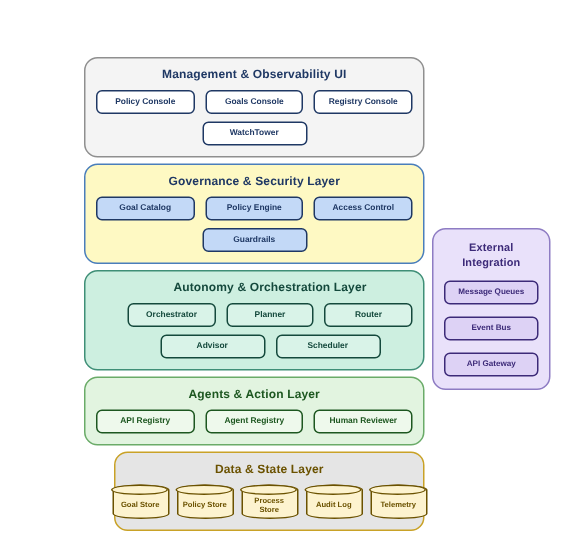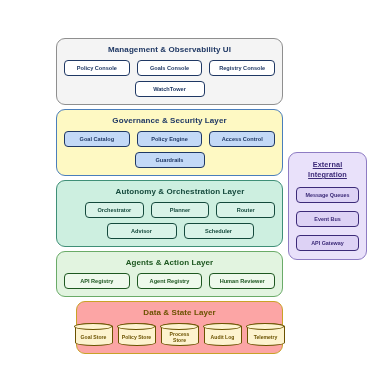--- a/index.html
+++ b/index.html
@@ -120,21 +120,21 @@
   }
   .layer-agents .layer-title { color: #1d5720; }
   .layer-agents .node {
     background: #eef9ec;
     border-color: #1d5720;
     color: #1d5720;
   }
 
   
   .layer-data {
-    background: #fca5a5;
+    background: #e5e5e5;
     border-color: #c9a227;
     margin-left: 20px;
   }
   .layer-data .layer-title { color: #6b5200; }
   .cyl-row {
     display: flex;
     justify-content: center;
     gap: 5px;
   }
   .cylinder {
@@ -182,21 +182,20 @@
     background: #e9e1fa;
     border: 1px solid #8e7cc3;
     border-radius: 9px;
     padding: 7px 7px 8px 7px;
     box-sizing: border-box;
   }
   #external .layer-title {
     color: #3c2a78;
     font-size: 7.3px;
     margin-bottom: 7px;
-    text-decoration: underline;
   }
   .ext-node {
     height: 16px;
     border-radius: 4px;
     background: #ddd2f5;
     border: 1.2px solid #3c2a78;
     color: #3c2a78;
     display: flex;
     align-items: center;
     justify-content: center;

